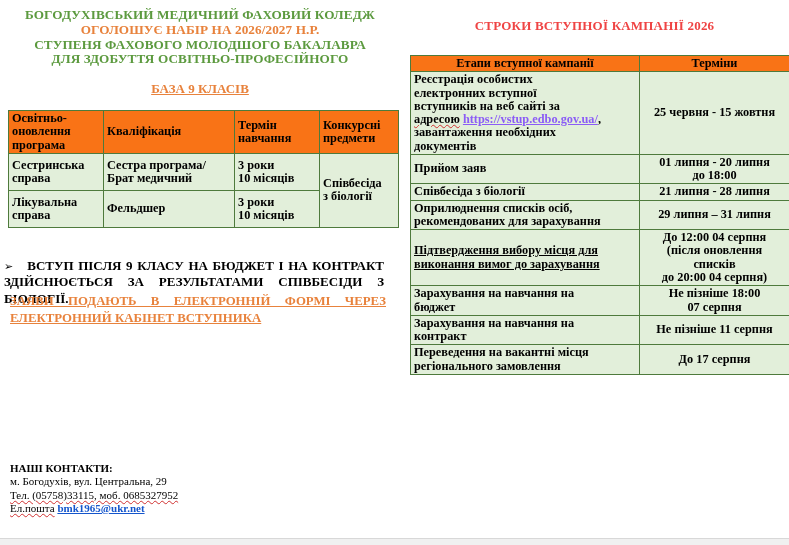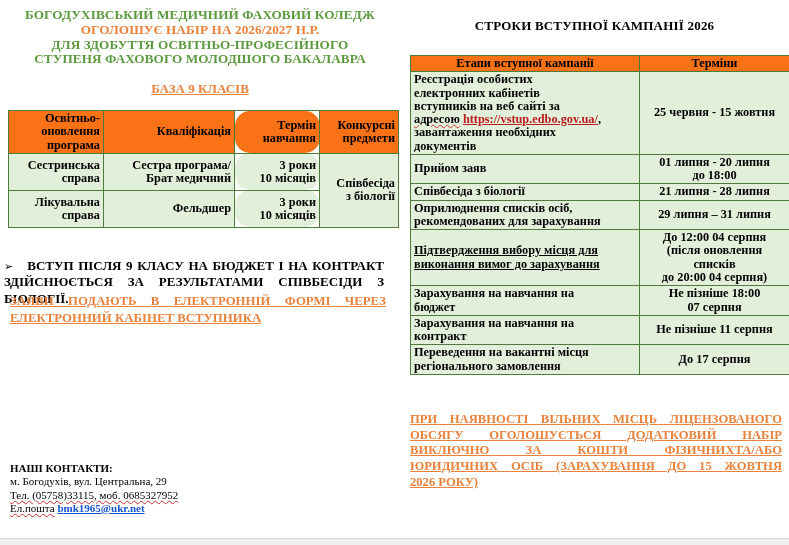--- a/index.html
+++ b/index.html
@@ -73,21 +73,21 @@
   }
   .base-heading span {
     text-decoration: underline;
   }
 
   .right-heading {
     margin-top: 18px;
     text-align: center;
     font-weight: bold;
     font-size: 13px;
-    color: #000000;
+    color: #ef4444;
     letter-spacing: 0.2px;
   }
 
   
   table {
     border-collapse: collapse;
     table-layout: fixed;
   }
   table td, table th {
     border: 1px solid #4e7a3c;
@@ -106,24 +106,24 @@
   }
 
   
   .table-left-wrap {
     position: absolute;
     left: 8px;
     top: 110px;
     width: 362px;
   }
   #table-programs { width: 362px; }
-  #table-programs td { text-align: right; }
+  #table-programs td { text-align: left; }
   #table-programs .c1 { width: 88px; }
   #table-programs .c2 { width: 124px; }
-  #table-programs .c3 { width: 78px; border-radius: 15px; }
+  #table-programs .c3 { width: 78px; }
   #table-programs .c4 { width: 72px; }
   #table-programs .tbl-body td { height: 34px; }
 
   
   .table-right-wrap {
     position: absolute;
     left: 10px;
     top: 55px;
     width: 365px;
   }
@@ -210,43 +210,43 @@
   .contacts .contacts-title {
     font-weight: bold;
   }
   .contacts .line { white-space: nowrap; }
   .email-link {
     color: #1455cc;
     font-weight: bold;
     text-decoration: underline;
   }
   .url-link {
-    color: #b91c1c;
+    color: #8b5cf6;
     font-weight: bold;
     text-decoration: underline;
   }
   .squiggle {
     text-decoration: underline;
     text-decoration-style: wavy;
     text-decoration-color: #d03030;
     text-decoration-thickness: 1px;
   }
 </style>
 </head>
 <body>
 
 <div class="page">
 
   <div class="col-left">
 
     <div class="title-block">
       <div class="title-line">БОГОДУХІВСЬКИЙ МЕДИЧНИЙ ФАХОВИЙ КОЛЕДЖ</div>
       <div class="title-line orange">ОГОЛОШУЄ НАБІР НА 2026/2027 Н.Р.</div>
+      <div class="title-line">СТУПЕНЯ ФАХОВОГО МОЛОДШОГО БАКАЛАВРА</div>
       <div class="title-line">ДЛЯ ЗДОБУТТЯ ОСВІТНЬО-ПРОФЕСІЙНОГО</div>
-      <div class="title-line">СТУПЕНЯ ФАХОВОГО МОЛОДШОГО БАКАЛАВРА</div>
     </div>
 
     <div class="base-heading">
       <span>БАЗА 9 КЛАСІВ</span>
     </div>
 
     <div class="table-left-wrap">
       <table id="table-programs">
         <tbody>
           <tr class="tbl-head">
@@ -326,21 +326,21 @@
       <table id="table-schedule">
         <tbody>
           <tr class="tbl-head">
             <td class="c1">Етапи вступної кампанії</td>
             <td class="c2">Терміни</td>
           </tr>
 
           <tr class="tbl-body">
             <td class="c1 stage">
               <div>Реєстрація особистих</div>
-              <div>електронних кабінетів</div>
+              <div>електронних вступної</div>
               <div>вступників на веб сайті за</div>
               <div><span class="squiggle">адресою</span> <a class="url-link" href="#">https://vstup.edbo.gov.ua/</a>,</div>
               <div>завантаження необхідних</div>
               <div>документів</div>
             </td>
             <td class="c2 term">
               <div>25 червня - 15 жовтня</div>
             </td>
           </tr>
 
@@ -413,23 +413,16 @@
               <div>регіонального замовлення</div>
             </td>
             <td class="c2 term">
               <div>До 17 серпня</div>
             </td>
           </tr>
         </tbody>
       </table>
     </div>
 
-    <div class="orange-note">
-      <span class="ln">ПРИ НАЯВНОСТІ ВІЛЬНИХ МІСЦЬ ЛІЦЕНЗОВАНОГО</span>
-      <span class="ln">ОБСЯГУ ОГОЛОШУЄТЬСЯ ДОДАТКОВИЙ НАБІР</span>
-      <span class="ln">ВИКЛЮЧНО ЗА КОШТИ ФІЗИЧНИХТА/АБО</span>
-      <span class="ln">ЮРИДИЧНИХ ОСІБ (ЗАРАХУВАННЯ ДО 15 ЖОВТНЯ</span>
-      <span class="ln-last">2026 РОКУ)</span>
-    </div>
 
   </div>
 </div>
 <div class="page-bottom-edge"></div>
 
 </body></html>

